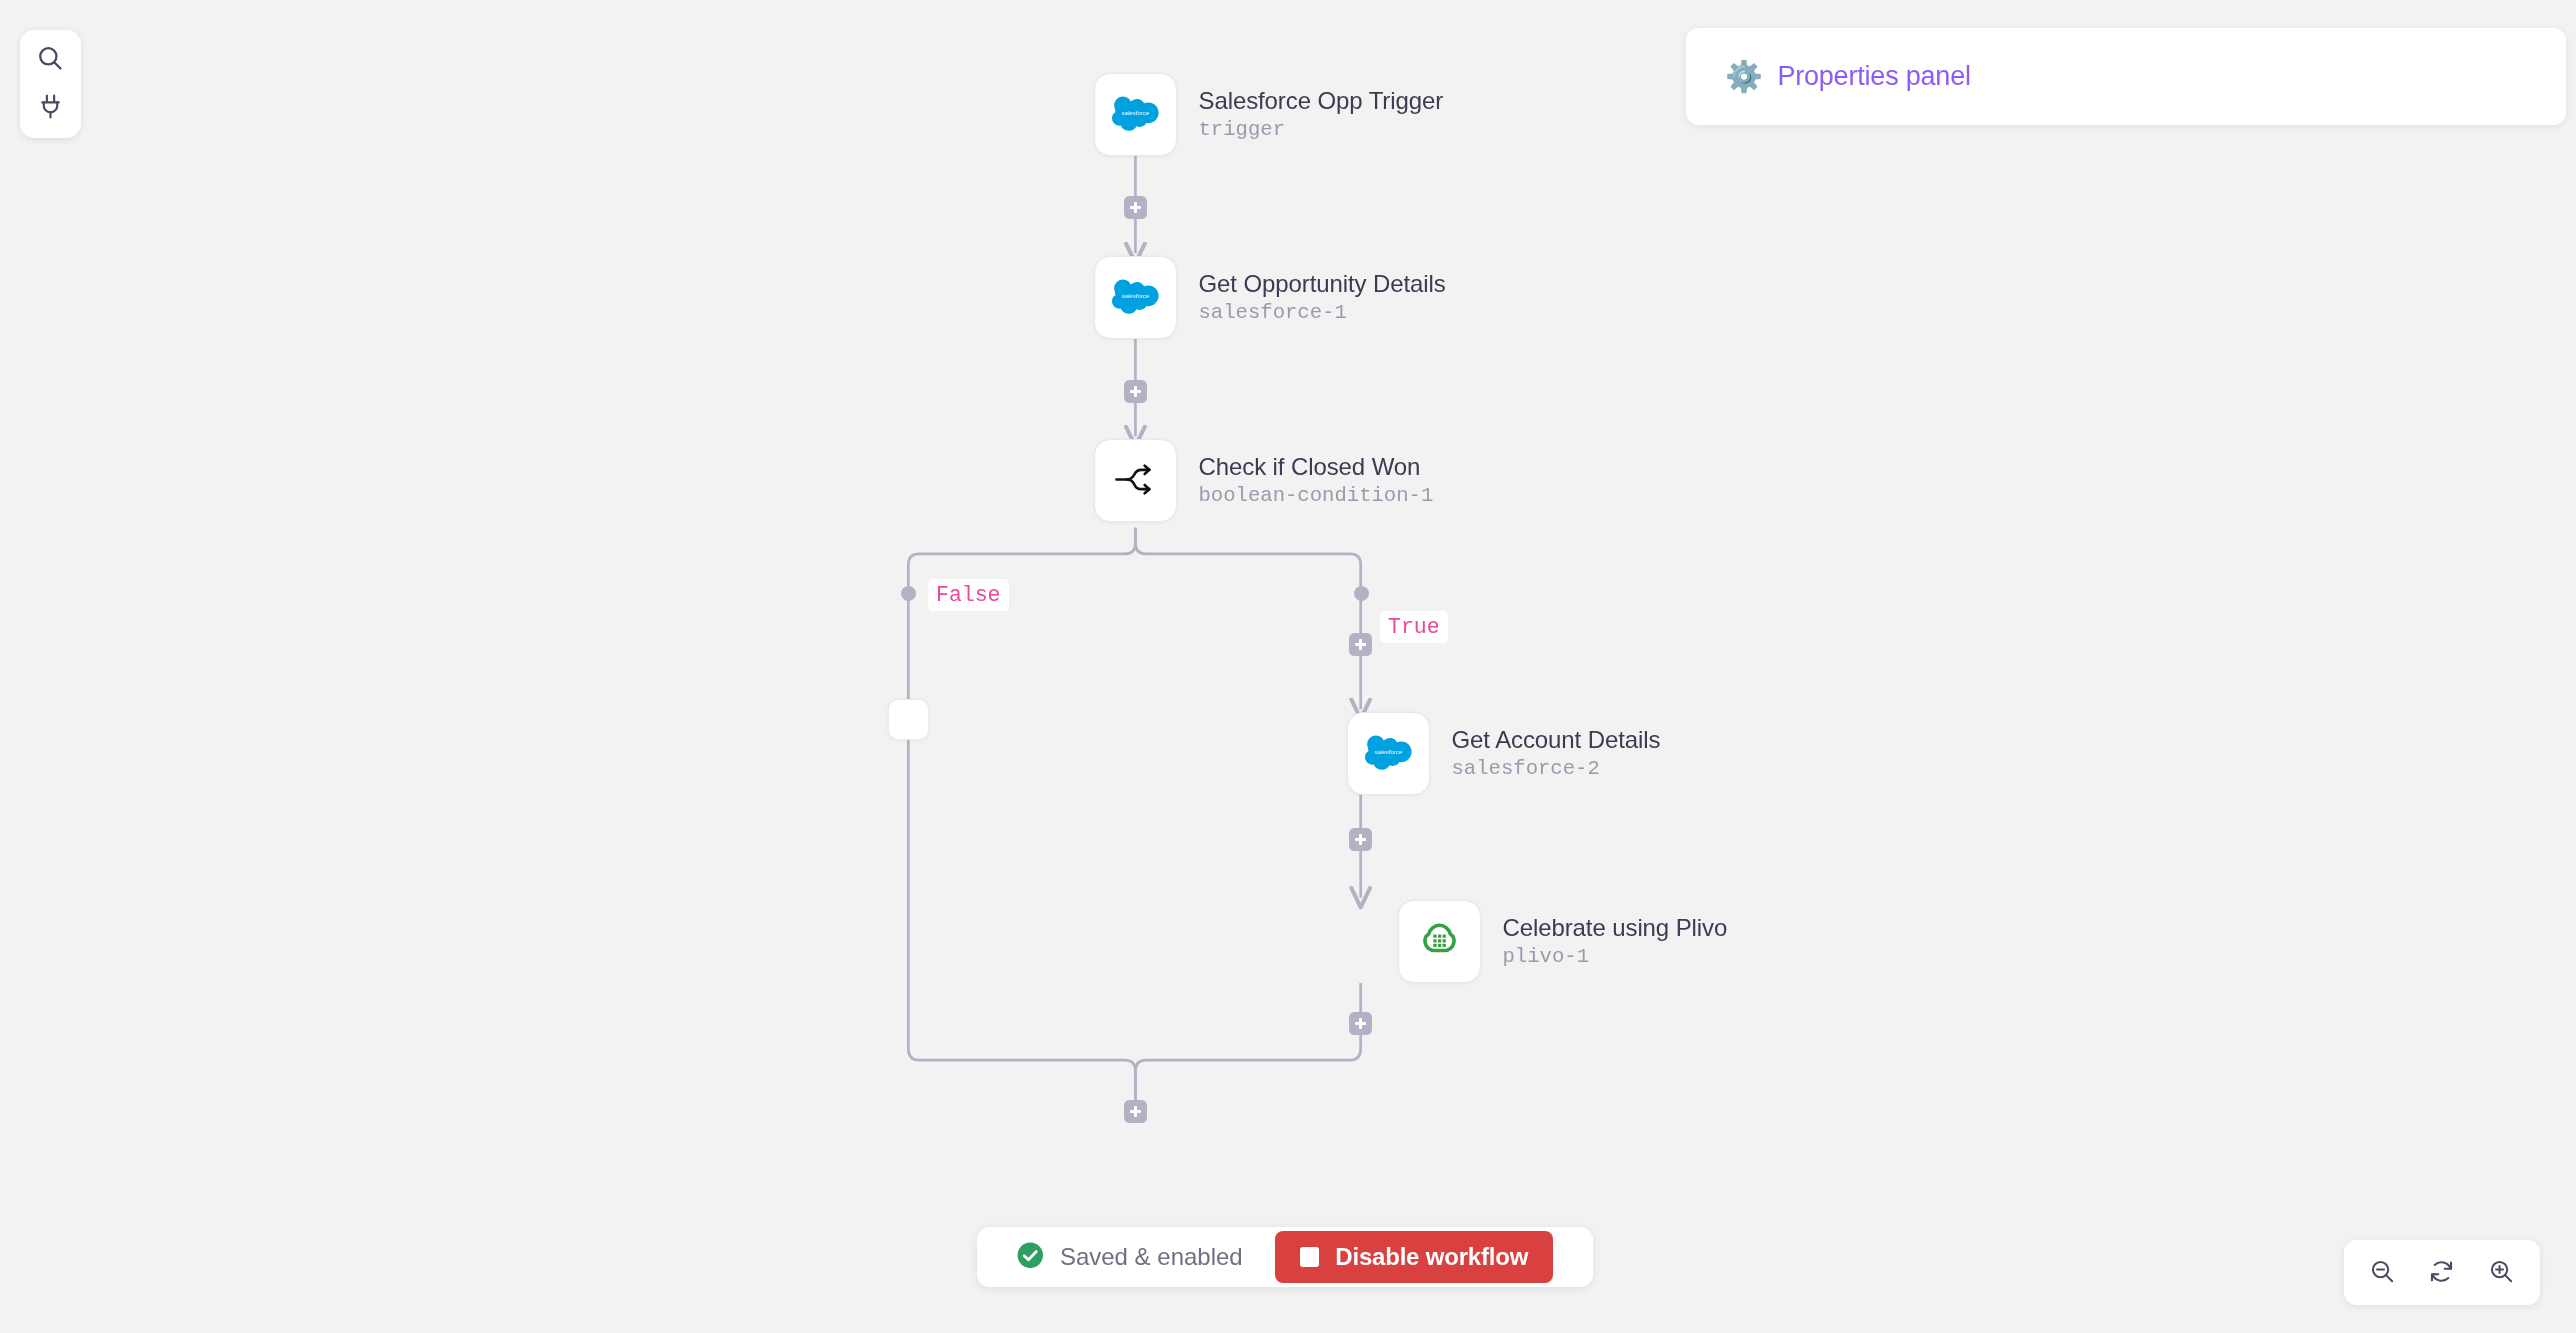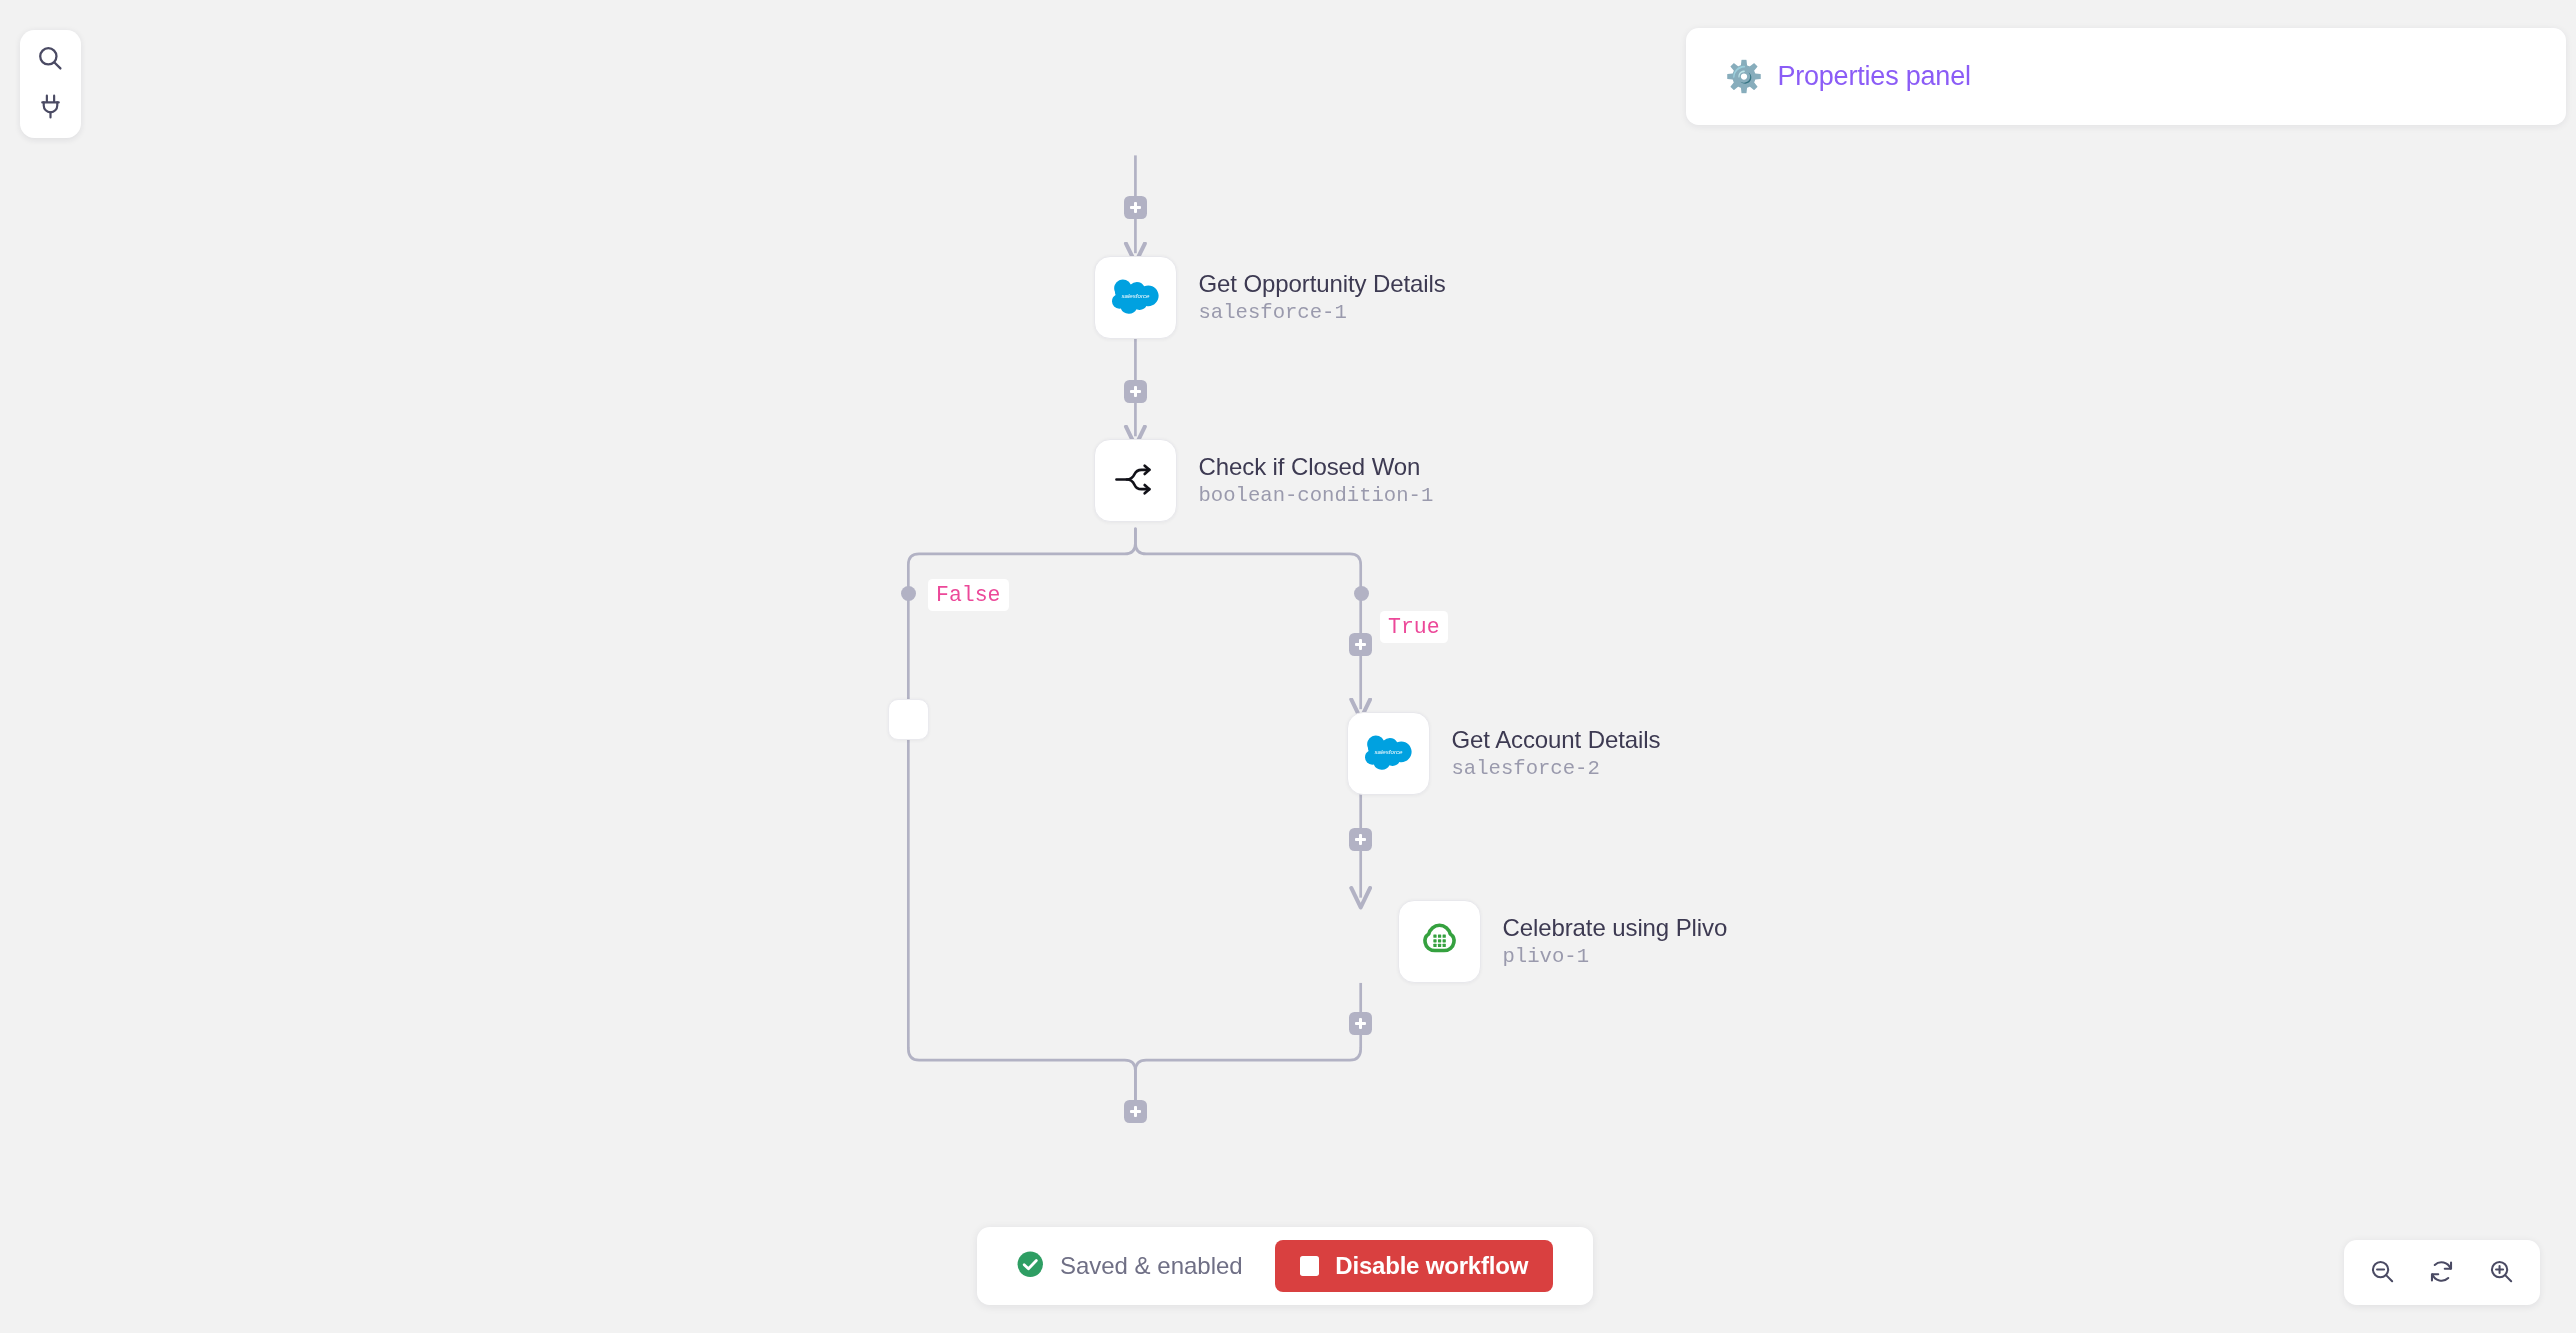--- a/index.html
+++ b/index.html
@@ -169,21 +169,21 @@
     background: #b2b2c4;
     cursor: pointer;
   }
 
   
   .status-bar {
     position: absolute;
     left: 977px;
     top: 1227px;
     width: 616px;
-    height: 78px;
+    height: 60px;
     background: #ffffff;
     border-radius: 12.6px;
     box-shadow: 0 1.8px 8px rgba(30,30,50,0.08);
     display: flex;
     align-items: center;
     padding: 0 38px;
     gap: 20px;
   }
   .saved-group {
     display: flex;
@@ -298,20 +298,34 @@
         </svg>
       </span>
     </div>
   </div>
 
   <div class="properties-panel">
     <span class="gear-emoji">⚙️</span>
     <span class="pp-title">Properties panel</span>
   </div>
 
+  <div class="node" style="left:1094px; top:73px;">
+    <div class="node-box">
+      <span>
+        <svg width="47" height="36" viewBox="0 0 64 46">
+          <path fill="#00A1E0" d="M25.6,7.4a11.3,11.3,0,0,1,8.2-3.5,11.5,11.5,0,0,1,10,5.9,13.9,13.9,0,0,1,5.7-1.2c7.7,0,14,6.4,14,14.2S57.2,37,49.5,37a13.8,13.8,0,0,1-2.7-.3,10.2,10.2,0,0,1-8.9,5.2,10,10,0,0,1-4.5-1A11.7,11.7,0,0,1,22.6,47,11.6,11.6,0,0,1,11.9,40,9.4,9.4,0,0,1,9.8,40.2,9.9,9.9,0,0,1,0,30.2a9.9,9.9,0,0,1,4.9-8.6,11.3,11.3,0,0,1-.9-4.5A11.4,11.4,0,0,1,25.6,7.4Z"></path>
+          <text x="32" y="26" font-family="Liberation Sans, sans-serif" font-size="8.4" font-style="italic" fill="#ffffff" text-anchor="middle">salesforce</text>
+        </svg>
+      </span>
+    </div>
+    <div class="node-text">
+      <span class="node-title">Salesforce Opp Trigger</span>
+      <span class="node-sub">trigger</span>
+    </div>
+  </div>
   <div class="plus-btn" style="left:1124px; top:196px;"></div>
 
   <div class="node" style="left:1094px; top:256px;">
     <div class="node-box">
       <span>
         <svg width="47" height="36" viewBox="0 0 64 46">
           <path fill="#00A1E0" d="M25.6,7.4a11.3,11.3,0,0,1,8.2-3.5,11.5,11.5,0,0,1,10,5.9,13.9,13.9,0,0,1,5.7-1.2c7.7,0,14,6.4,14,14.2S57.2,37,49.5,37a13.8,13.8,0,0,1-2.7-.3,10.2,10.2,0,0,1-8.9,5.2,10,10,0,0,1-4.5-1A11.7,11.7,0,0,1,22.6,47,11.6,11.6,0,0,1,11.9,40,9.4,9.4,0,0,1,9.8,40.2,9.9,9.9,0,0,1,0,30.2a9.9,9.9,0,0,1,4.9-8.6,11.3,11.3,0,0,1-.9-4.5A11.4,11.4,0,0,1,25.6,7.4Z"></path>
           <text x="32" y="26" font-family="Liberation Sans, sans-serif" font-size="8.4" font-style="italic" fill="#ffffff" text-anchor="middle">salesforce</text>
         </svg>
       </span>

